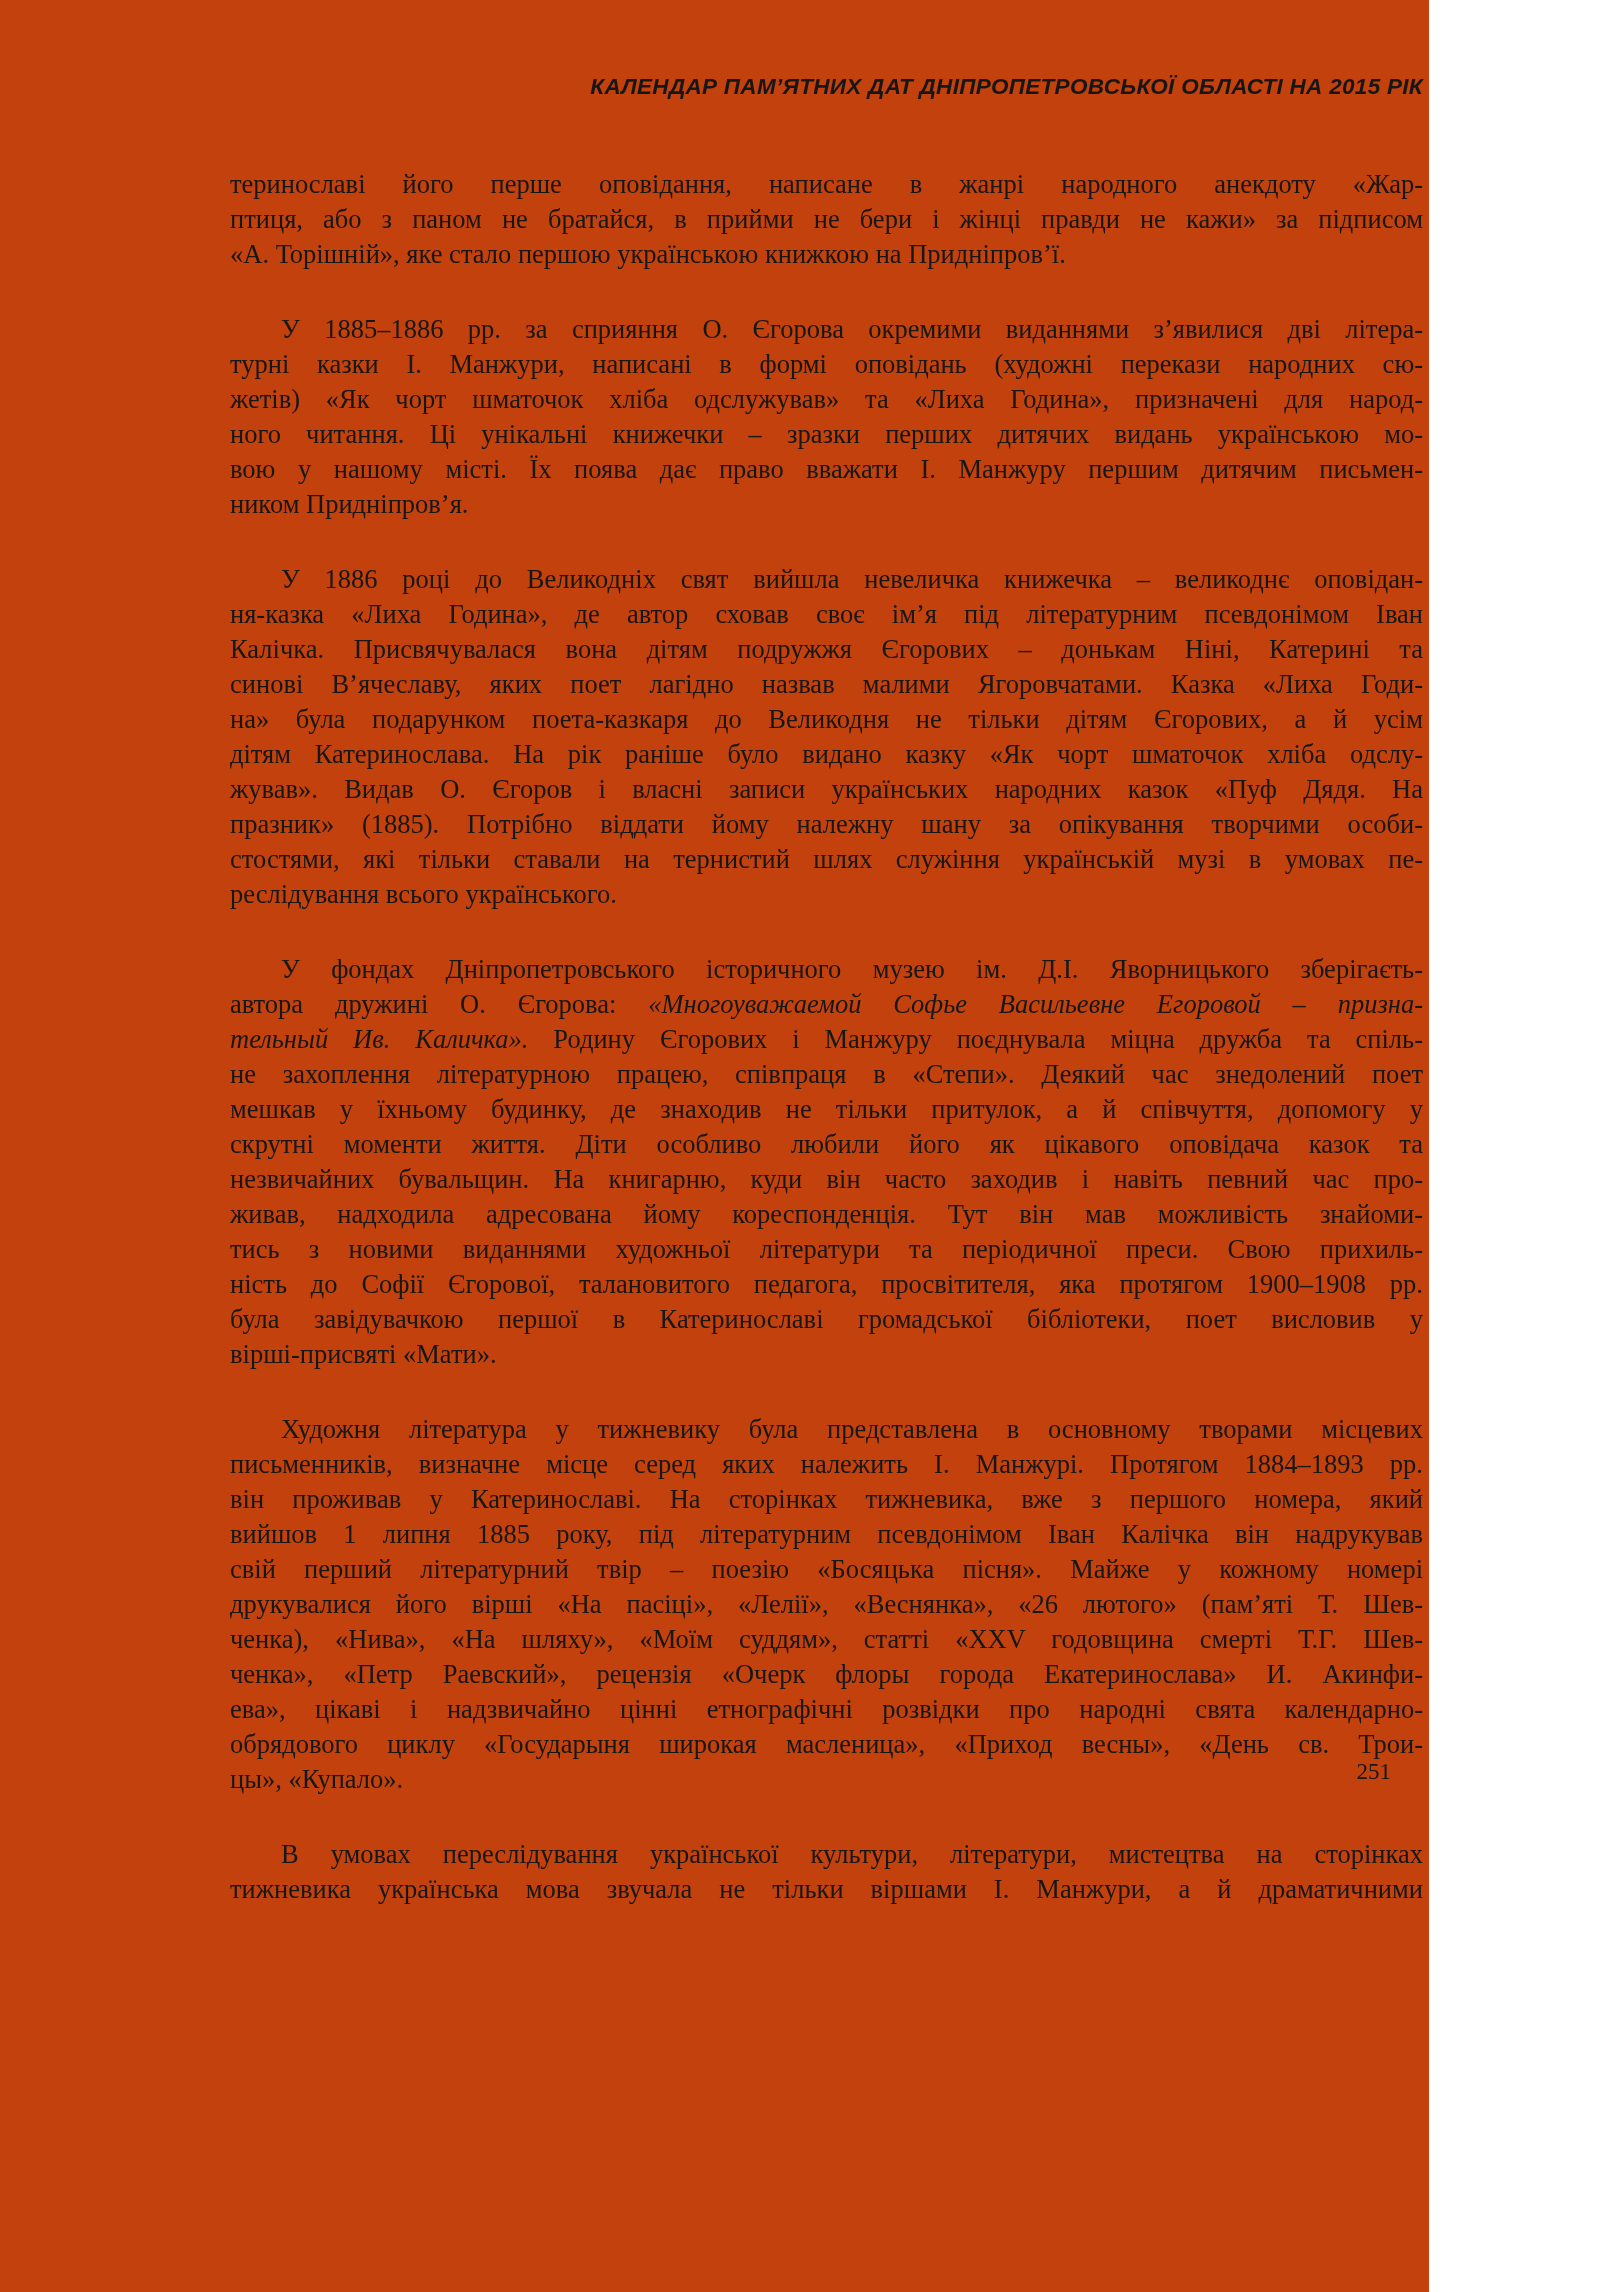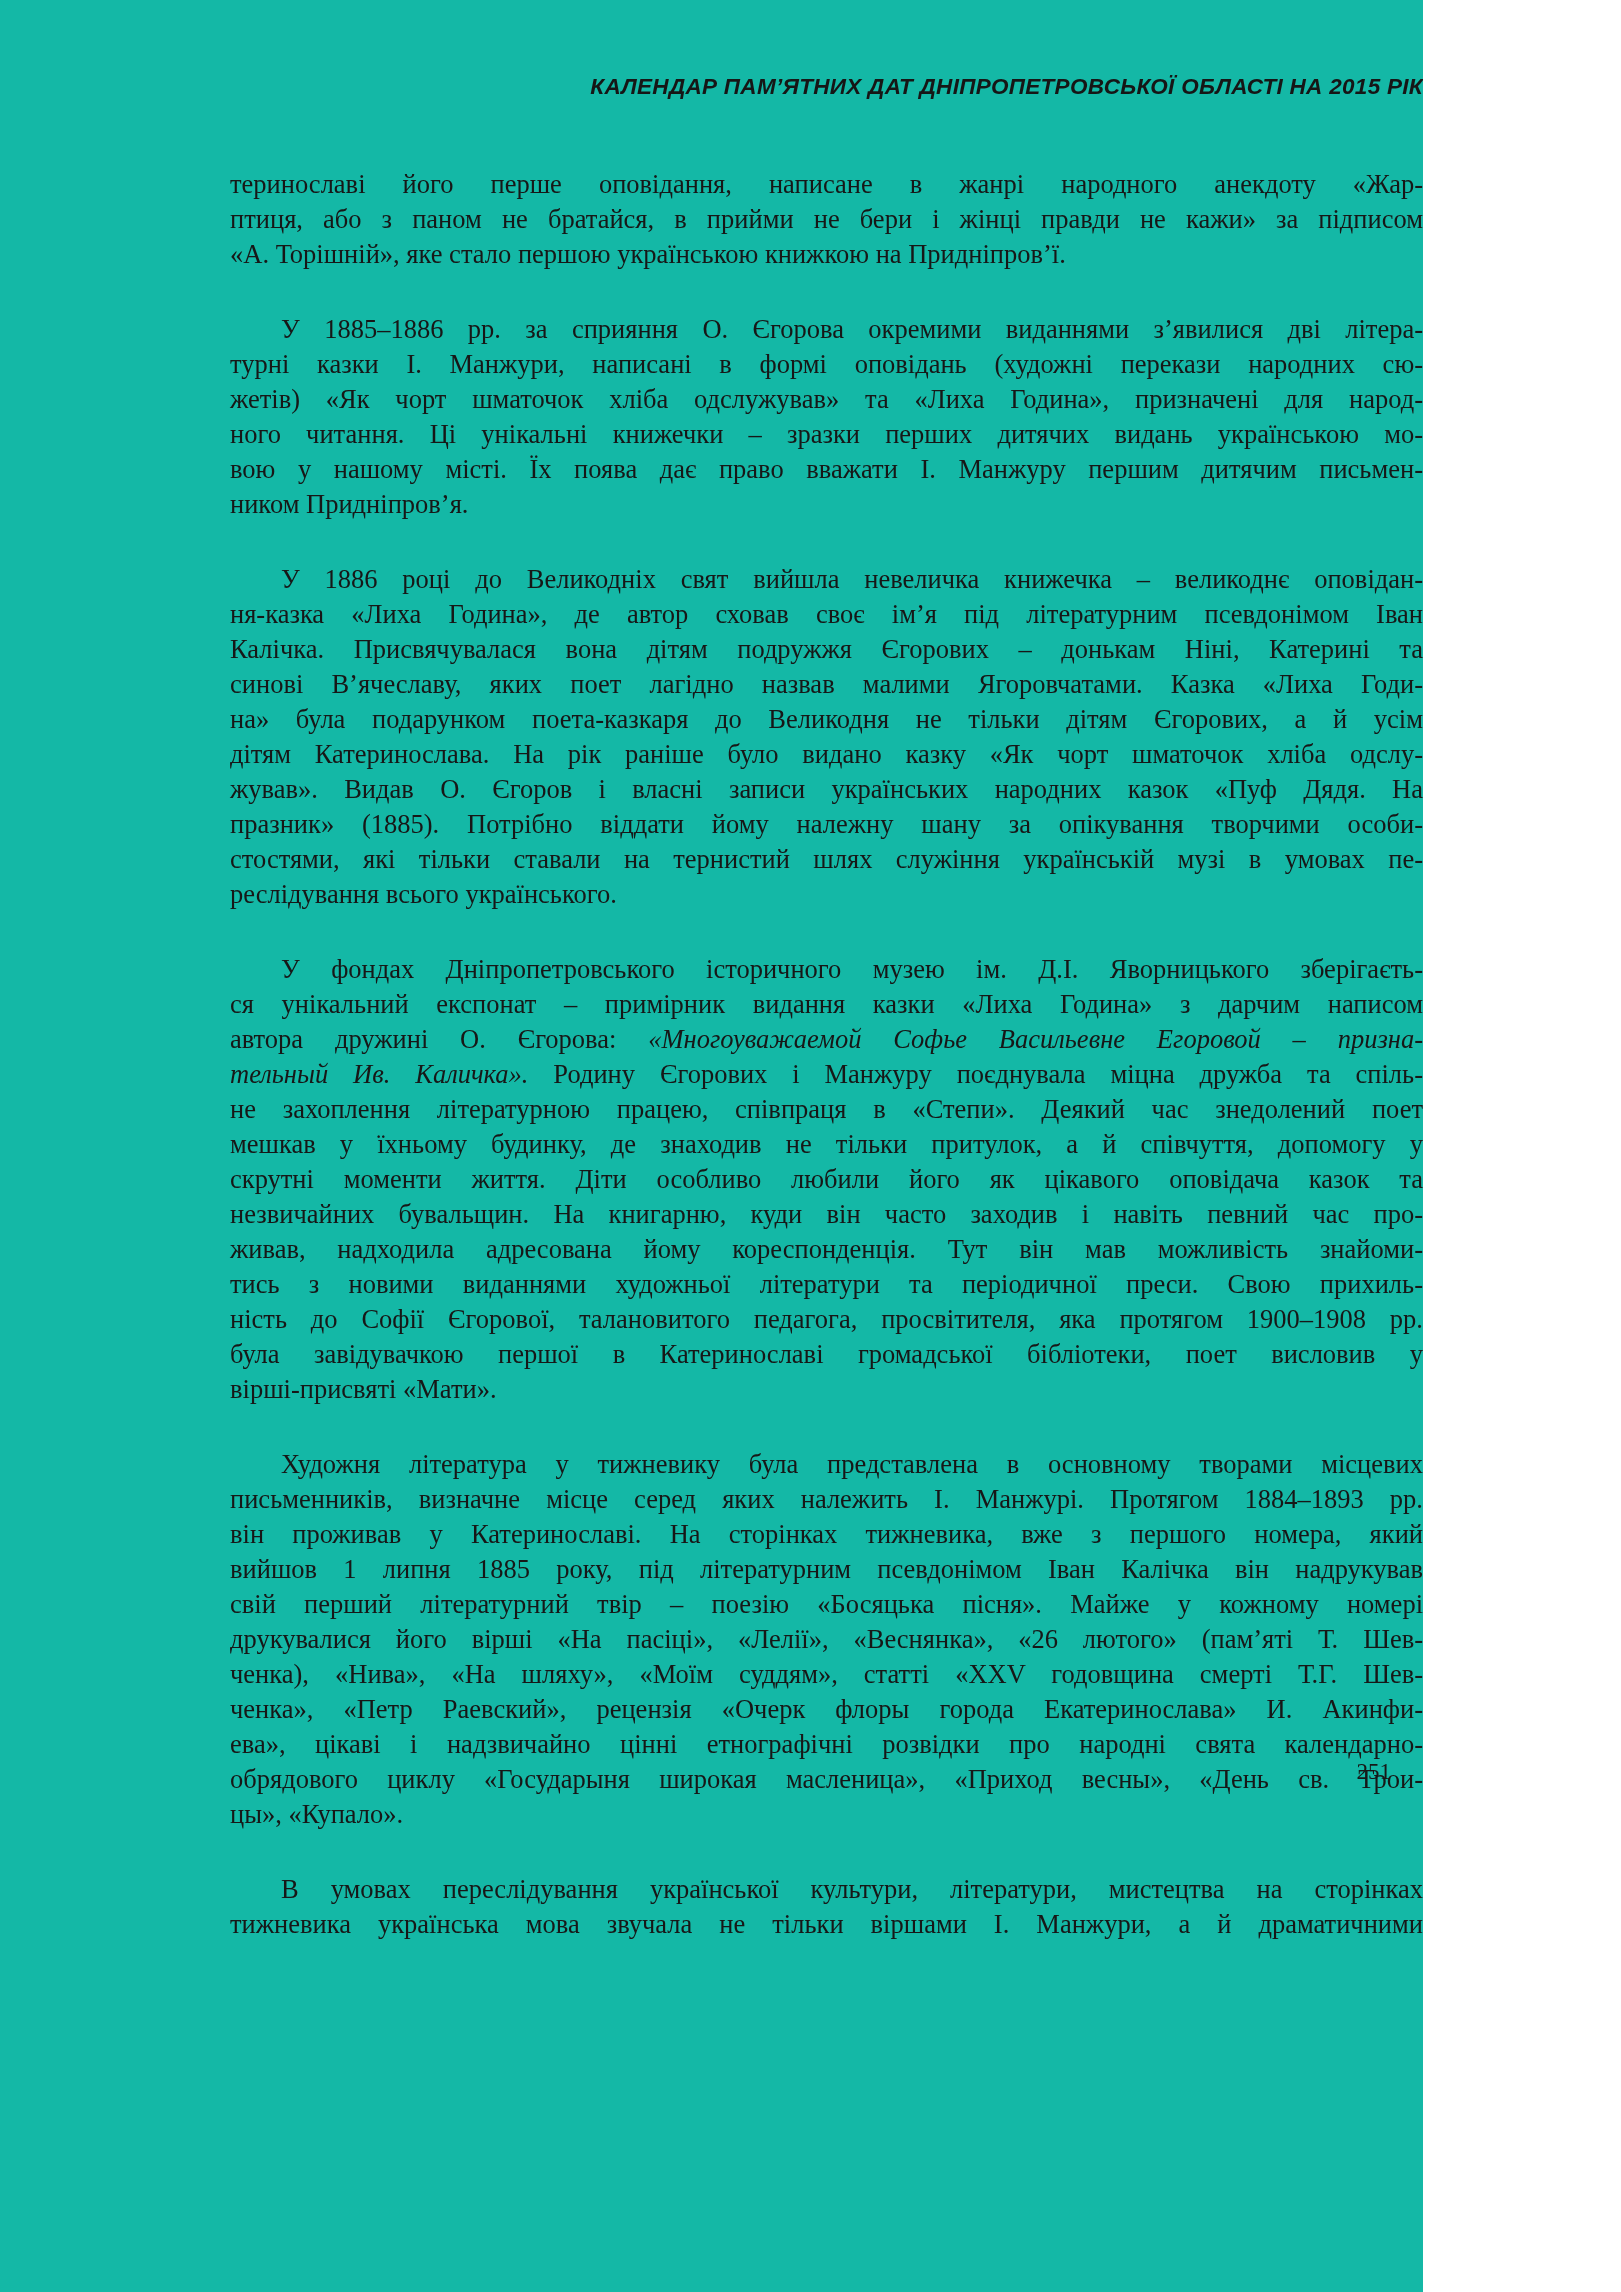--- a/index.html
+++ b/index.html
@@ -4,23 +4,24 @@
 <style>
   html, body {
     margin: 0;
     padding: 0;
     background: #ffffff;
   }
   .page {
     position: relative;
     width: 1423px;
     height: 2293px;
-    background: #14b8a6;
+    background: #c2410c;
     color: #141414;
     overflow: hidden;
+    padding-left: 6px;
   }
   .running-header {
     position: absolute;
     top: 74px;
     left: 230px;
     width: 1193px;
     text-align: right;
     font-family: "Liberation Sans", sans-serif;
     font-style: italic;
     font-weight: bold;
@@ -98,21 +99,20 @@
         <div class="line">синові В’ячеславу, яких поет лагідно назвав малими Ягоровчатами. Казка «Лиха Годи-</div>
         <div class="line">на» була подарунком поета-казкаря до Великодня не тільки дітям Єгорових, а й усім</div>
         <div class="line">дітям Катеринослава. На рік раніше було видано казку «Як чорт шматочок хліба одслу-</div>
         <div class="line">жував». Видав О. Єгоров і власні записи українських народних казок «Пуф Дядя. На</div>
         <div class="line">празник» (1885). Потрібно віддати йому належну шану за опікування творчими особи-</div>
         <div class="line">стостями, які тільки ставали на тернистий шлях служіння українській музі в умовах пе-</div>
         <div class="line last">реслідування всього українського.</div>
       </div>
       <div class="paragraph">
         <div class="line indent">У фондах Дніпропетровського історичного музею ім. Д.І. Яворницького зберігаєть-</div>
-        <div class="line">ся унікальний експонат – примірник видання казки «Лиха Година» з дарчим написом</div>
         <div class="line"><span>автора дружині О. Єгорова: </span><span class="italic">«Многоуважаемой Софье Васильевне Егоровой – призна-</span></div>
         <div class="line"><span class="italic">тельный Ив. Каличка».</span><span> Родину Єгорових і Манжуру поєднувала міцна дружба та спіль-</span></div>
         <div class="line">не захоплення літературною працею, співпраця в «Степи». Деякий час знедолений поет</div>
         <div class="line">мешкав у їхньому будинку, де знаходив не тільки притулок, а й співчуття, допомогу у</div>
         <div class="line">скрутні моменти життя. Діти особливо любили його як цікавого оповідача казок та</div>
         <div class="line">незвичайних бувальщин. На книгарню, куди він часто заходив і навіть певний час про-</div>
         <div class="line">живав, надходила адресована йому кореспонденція. Тут він мав можливість знайоми-</div>
         <div class="line">тись з новими виданнями художньої літератури та періодичної преси. Свою прихиль-</div>
         <div class="line">ність до Софії Єгорової, талановитого педагога, просвітителя, яка протягом 1900–1908 рр.</div>
         <div class="line">була завідувачкою першої в Катеринославі громадської бібліотеки, поет висловив у</div>

